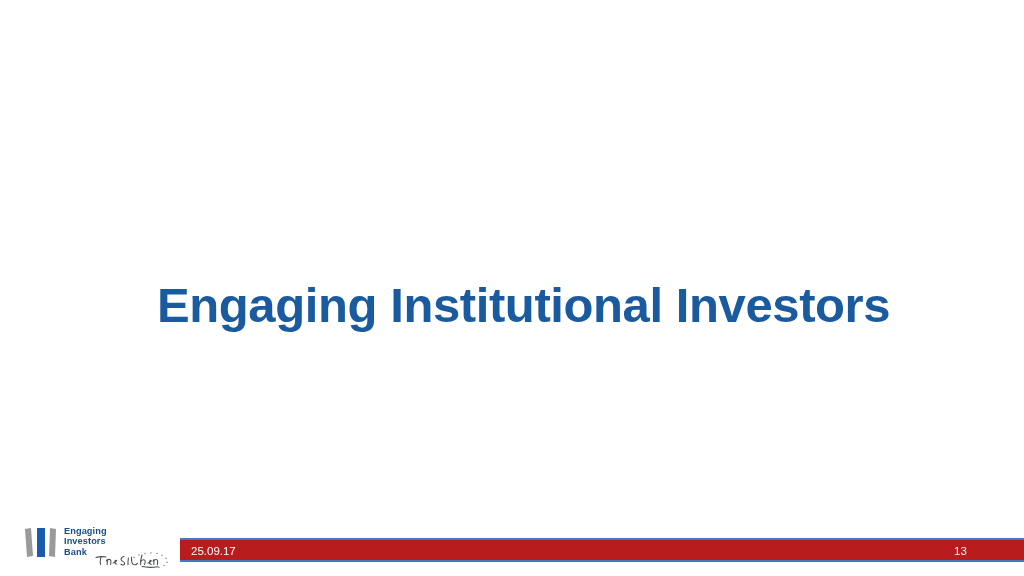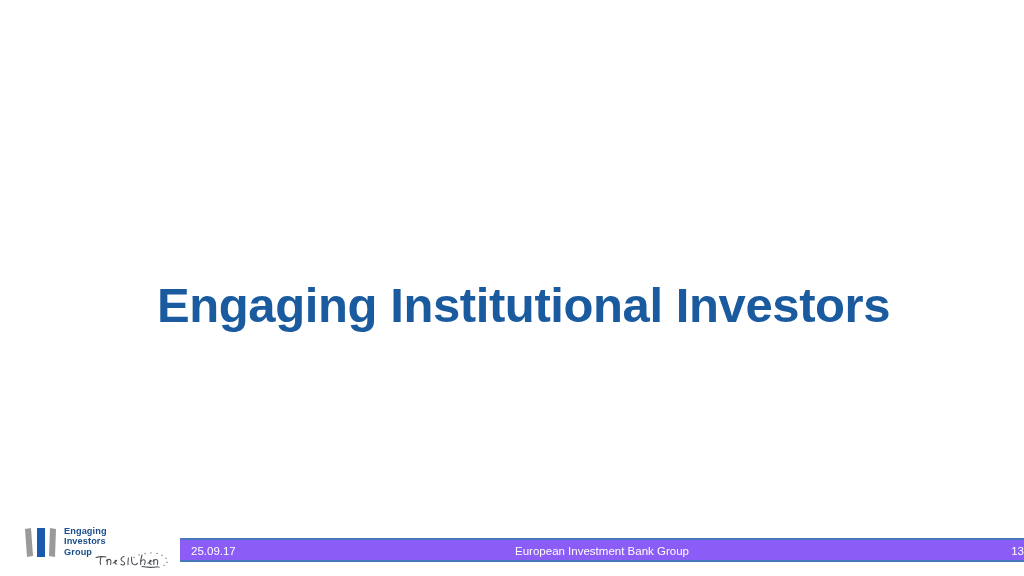--- a/index.html
+++ b/index.html
@@ -68,21 +68,21 @@
     height: 18px;
   }
 
   
   #footer-bar {
     position: absolute;
     left: 180px;
     top: 538px;
     width: 844px;
     height: 24px;
-    background: #8b5cf6;
+    background: #b91c1c;
     border-top: 2px solid #4878BC;
     border-bottom: 2px solid #4878BC;
     box-sizing: border-box;
   }
   #footer-bar .ftxt {
     position: absolute;
     font-family: "Liberation Sans", sans-serif;
     font-size: 11.5px;
     color: #ffffff;
     line-height: 20px;
@@ -91,21 +91,21 @@
   }
   #footer-date { left: 11px; }
   #footer-center {
     left: 0;
     width: 100%;
     text-align: center;
   }
   #footer-page {
     right: 0;
     width: 70px;
-    text-align: right;
+    text-align: left;
   }
 </style>
 </head>
 <body>
 
 <div id="slide">
 
   <div id="slide-title">Engaging Institutional Investors</div>
 
   <div id="logo">
@@ -114,21 +114,21 @@
       <svg width="34" height="30" viewBox="0 0 34 30" xmlns="http://www.w3.org/2000/svg">
         <polygon points="1,1 7,0 9,28 3,29" fill="#9A9A9A"></polygon>
         <rect x="13" y="0" width="8" height="29" fill="#1B5AAE"></rect>
         <polygon points="26,0 32,1 31,29 25,28" fill="#9A9A9A"></polygon>
       </svg>
     </span>
 
     <div id="logo-wordmark">
       <div>Engaging</div>
       <div>Investors</div>
-      <div>Group</div>
+      <div>Bank</div>
     </div>
 
     <span id="logo-tagline">
       <svg width="84" height="18" viewBox="0 0 84 18" xmlns="http://www.w3.org/2000/svg">
         <g fill="#6E7279">
           <circle cx="55" cy="1.5" r="0.7"></circle>
           <circle cx="61" cy="0.9" r="0.7"></circle>
           <circle cx="67" cy="1.4" r="0.7"></circle>
           <circle cx="72" cy="3.2" r="0.7"></circle>
           <circle cx="76" cy="6.2" r="0.7"></circle>
@@ -153,17 +153,16 @@
           <path d="M63.6 7.8 C64.2 10.2, 64.0 11.8, 63.8 12.6"></path>
           <path d="M63.0 9.2 C65.0 7.2, 67.2 7.0, 67.6 8.8 C67.9 10.4, 67.5 11.8, 67.4 12.6"></path>
           <path d="M52.0 14.6 C56.0 15.4, 62.0 15.6, 68.0 14.8"></path>
         </g>
       </svg>
     </span>
   </div>
 
   <div id="footer-bar">
     <span class="ftxt" id="footer-date">25.09.17</span>
-    <span class="ftxt" id="footer-center">European Investment Bank Group</span>
     <span class="ftxt" id="footer-page">13</span>
   </div>
 
 </div>
 
 </body></html>

